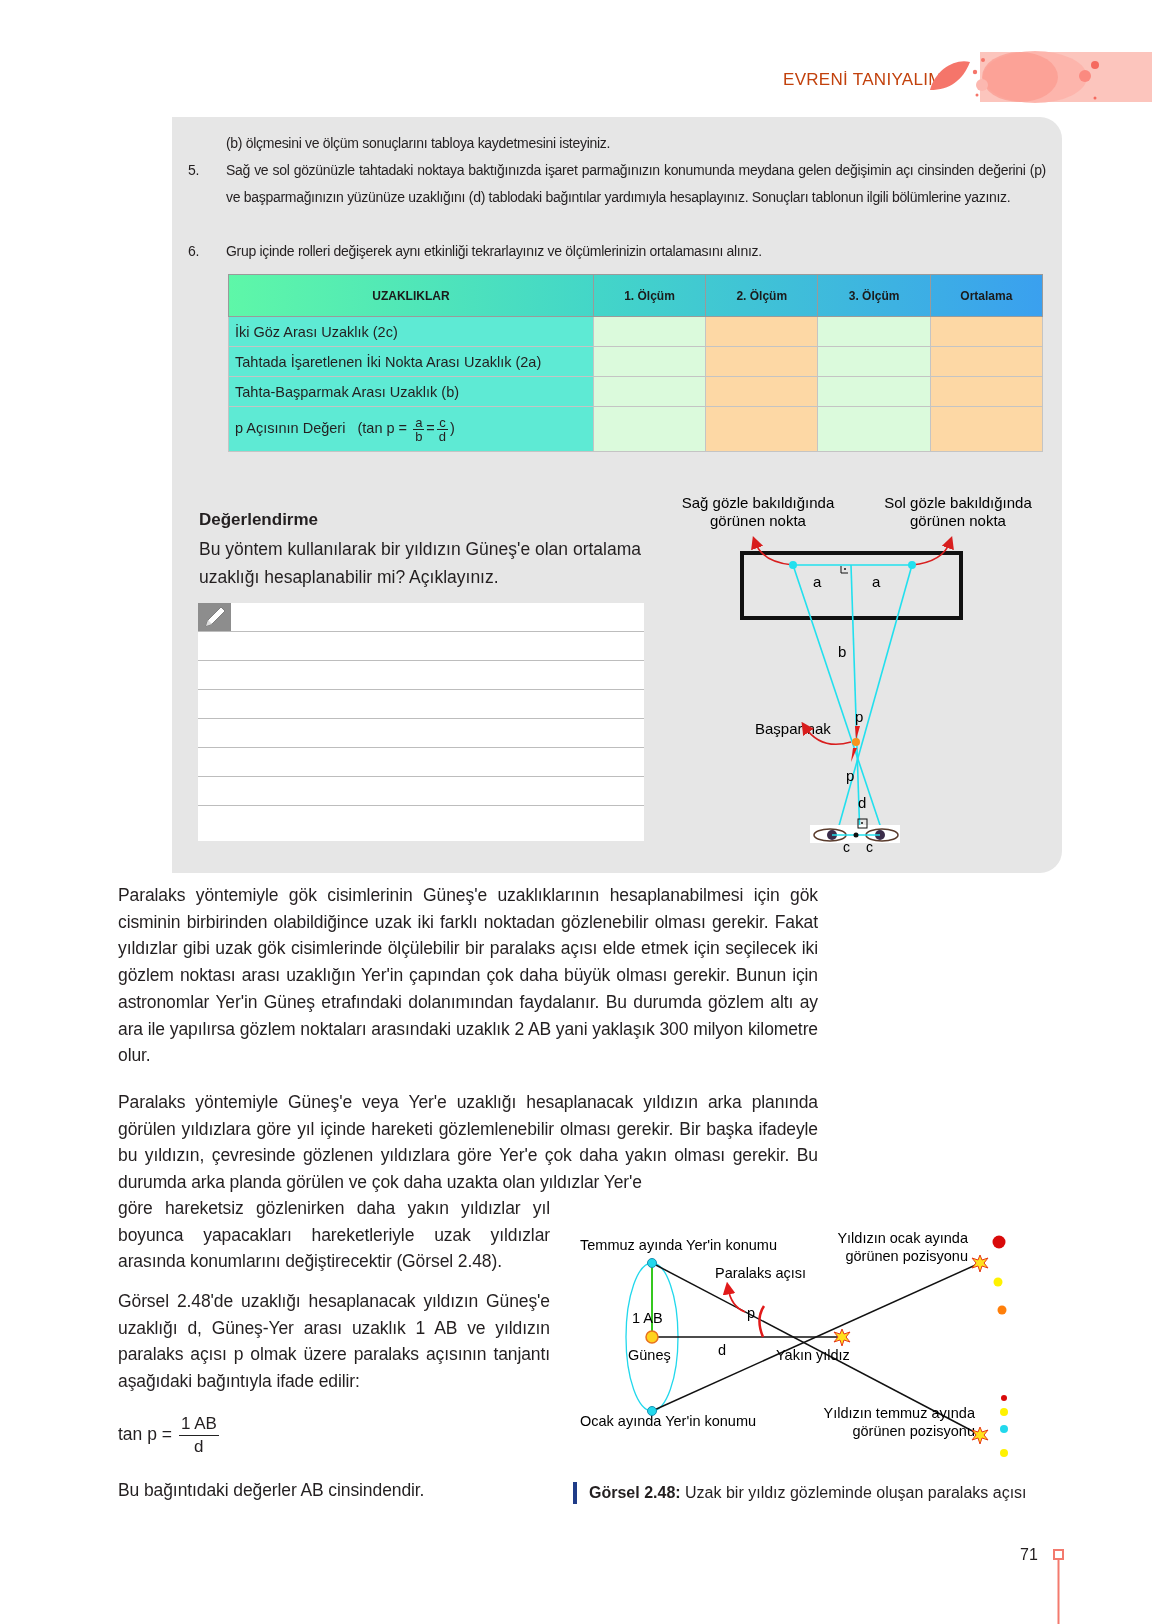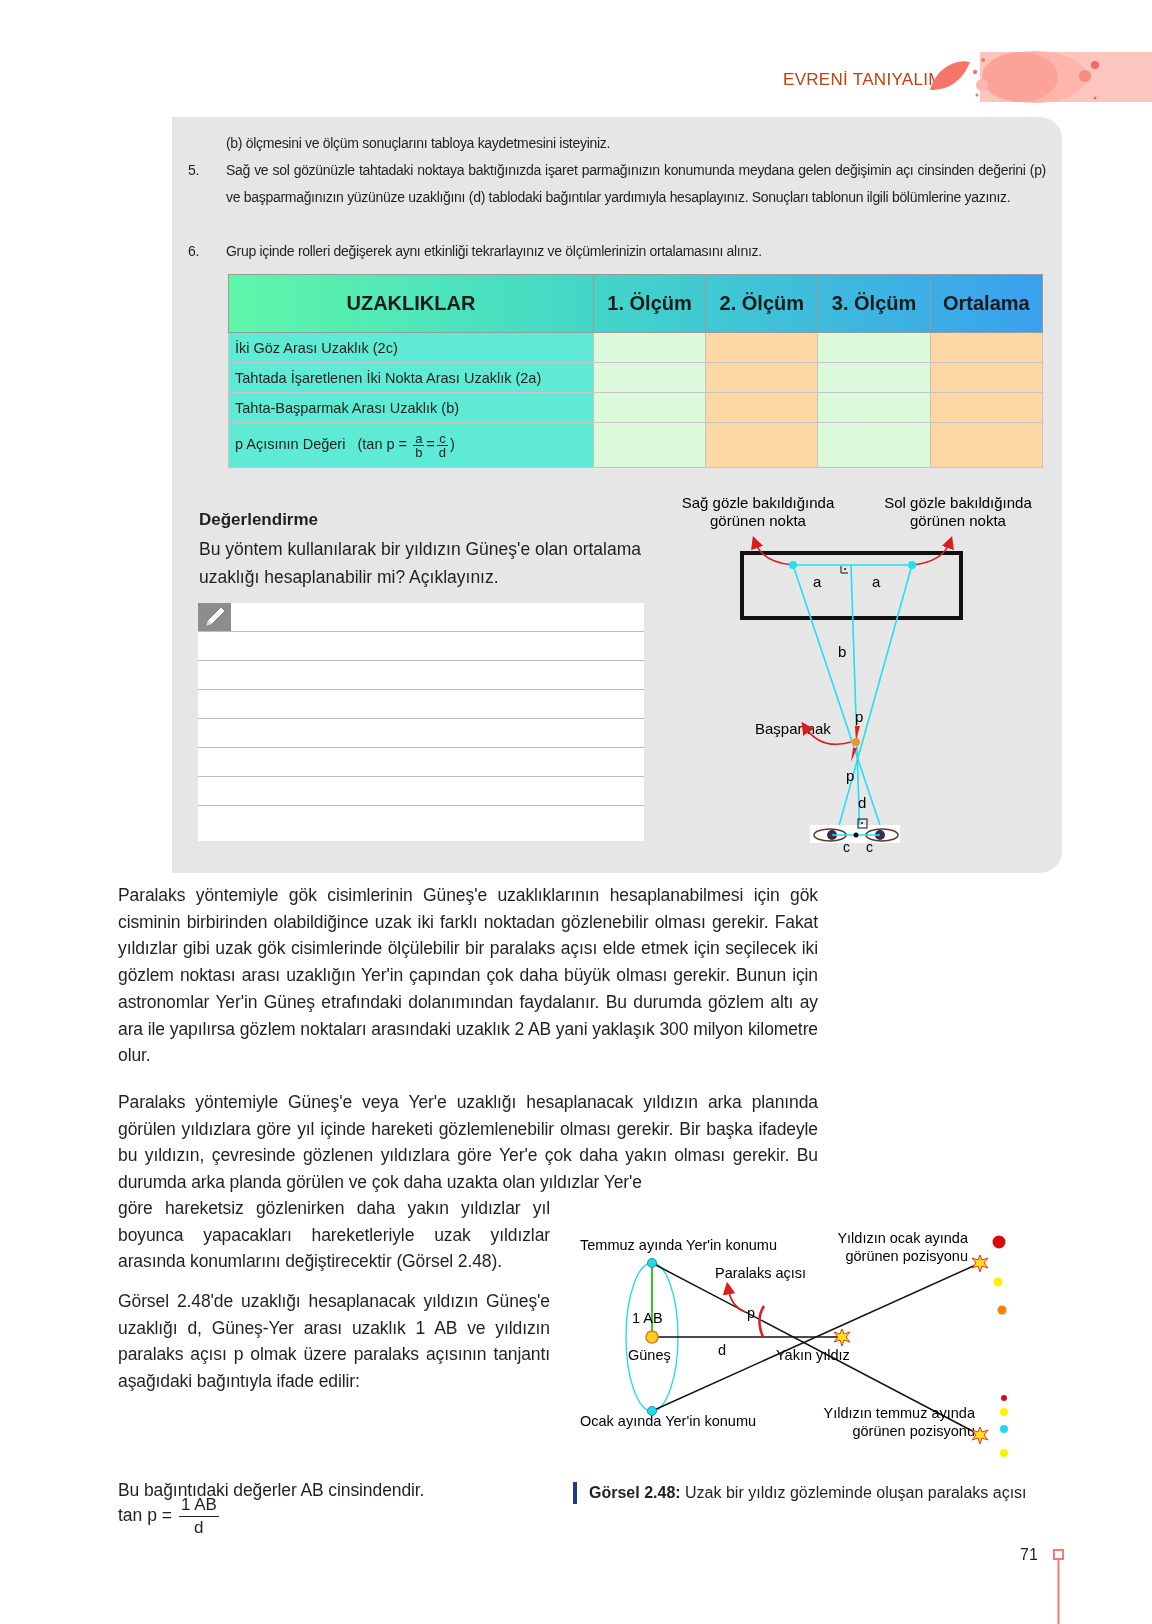--- a/index.html
+++ b/index.html
@@ -9,38 +9,38 @@
   
   #header-title { left:745px; top:70px; font-size:17px; color:#c2410c; letter-spacing:0.3px;margin-left:38px; }
   #header-deco { left:925px; top:50px; width:227px; height:56px; }
   
   #activity-box { left:172px; top:117px; width:890px; height:756px; background:#e6e6e6; border-radius:0 22px 22px 0; }
   .inst { font-size:14px; line-height:27px; font-family:"Liberation Sans Narrow","Liberation Sans", sans-serif; letter-spacing:-0.3px; }
   .inst-num { position:absolute; left:188px; }
   .inst-text { position:absolute; left:226px; width:820px; text-align:justify; }
   
   #dist-table { left:228px; top:274px; width:815px; border-collapse:collapse; font-size:15px; }
-  #dist-table th { height:33px; border:1px solid #9a9a9a; font-weight:bold; font-size:20px; color:#1b1b1b; padding:12px; }
+  #dist-table th { height:33px; border:1px solid #9a9a9a; font-weight:bold; font-size:12px; color:#1b1b1b; padding:4px; }
   #dist-table td { border:1px solid #c4c4c4; padding:0 6px; height:29px; }
   #dist-table td.lbl { background:#5eead4; width:351px; font-size:14.5px; }
   #dist-table td.c-green { background:#dbfadc; width:99px; }
   #dist-table td.c-orange { background:#fdd8a5; width:99px; }
   #dist-table tr.tall td { height:44px; }
   .frac { display:inline-block; vertical-align:middle; text-align:center; line-height:13px; font-size:13px; margin:0 2px; }
   .frac .n { display:block; border-bottom:1px solid #222; padding:0 2px; }
   .frac .d { display:block; padding:0 2px; }
   
   #eval-title { left:199px; top:510px; font-size:17px; font-weight:bold; }
   #eval-question { left:199px; top:535px; width:445px; font-size:17.5px; line-height:28px; }
   #answer-box { left:198px; top:603px; width:446px; height:238px; background:#fff; }
   .ans-line { position:absolute; left:0; width:446px; height:0; border-top:1.5px solid #bdbdbd; }
   #pencil-icon { left:198px; top:603px; width:33px; height:28px; background:#8d8d8d; }
   
   .para { position:absolute; font-size:17.5px; line-height:26.7px; text-align:justify; font-family:"Liberation Sans Narrow","Liberation Sans", sans-serif; letter-spacing:-0.1px; }
-  #tan-formula { left:118px; top:1494px; font-size:17.5px; }
+  #tan-formula { left:118px; top:1413px; font-size:17.5px; }
   #caption { left:573px; top:1482px; font-size:16px; border-left:4px solid #1f3c88; padding-left:12px; height:22px; line-height:22px; }
   #page-number { left:1020px; top:1546px; font-size:16px; }
   svg text { font-family:"Liberation Sans", sans-serif; }
 </style>
 </head>
 <body>
 
 <div id="header-title" class="abs">EVRENİ TANIYALIM</div>
 <svg id="header-deco" class="abs" viewBox="0 0 227 56">
   <rect x="55" y="2" width="172" height="50" fill="#fcc5bd"></rect>

